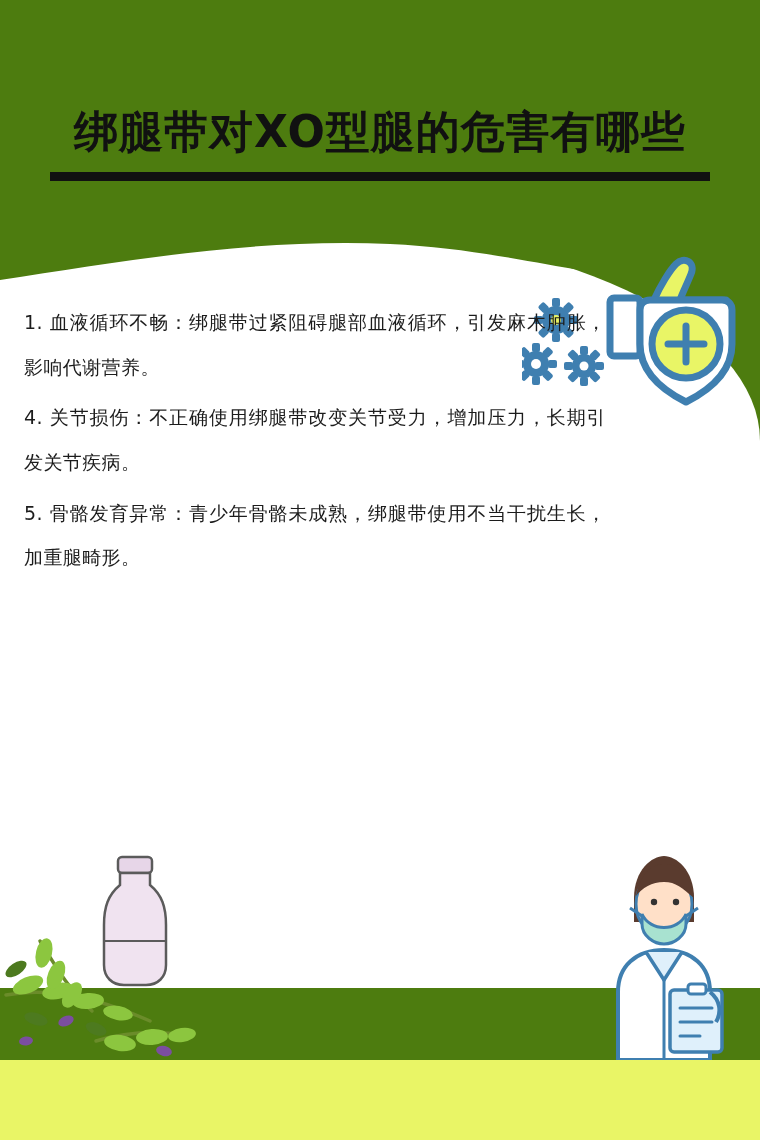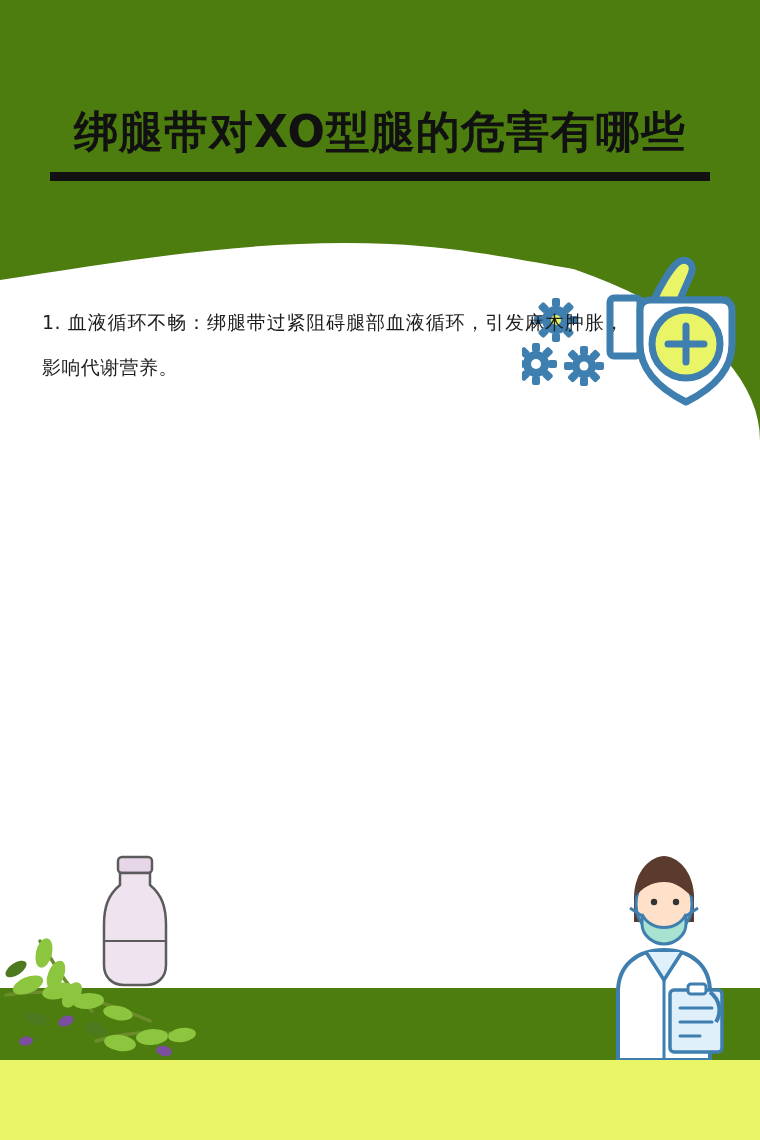--- a/index.html
+++ b/index.html
@@ -62,21 +62,21 @@
   .title-rule {
     margin: 16px auto 0;
     width: 660px;
     height: 9px;
     background: #111111;
   }
 
   
   .content {
     position: absolute;
-    left: 42px;
+    left: 24px;
     top: 300px;
     width: 582px;
   }
   .para {
     font-family: "DejaVu Sans", sans-serif;
     font-size: 19px;
     color: #1c1c1c;
     line-height: 2.35;
     letter-spacing: 0.4px;
     margin: 0 0 6px 0;
@@ -184,20 +184,22 @@
           <rect x="-20" y="-4" width="9" height="8" rx="2" transform="rotate(45)"></rect>
           <rect x="11" y="-4" width="9" height="8" rx="2" transform="rotate(45)"></rect>
         </g>
         <circle cx="0" cy="0" r="4.5" fill="#ffffff"></circle>
       </g>
     </g>
   </svg>
 
   <div class="content">
     <p class="para">1. 血液循环不畅：绑腿带过紧阻碍腿部血液循环，引发麻木肿胀，影响代谢营养。</p>
+    <p class="para">4. 关节损伤：不正确使用绑腿带改变关节受力，增加压力，长期引发关节疾病。</p>
+    <p class="para">5. 骨骼发育异常：青少年骨骼未成熟，绑腿带使用不当干扰生长，加重腿畸形。</p>
   </div>
 
   <svg class="herb" viewBox="0 0 300 215">
     <g>
 
       <g>
         <rect x="118" y="12" width="34" height="16" rx="4" fill="#e7d6e8" stroke="#5b5b5b" stroke-width="2.5"></rect>
         <path d="M120,28 L120,40 C108,50 104,62 104,80 L104,120 C104,132 112,140 124,140 L146,140 C158,140 166,132 166,120 L166,80 C166,62 162,50 150,40 L150,28 Z" fill="#f0e3f0" stroke="#5b5b5b" stroke-width="2.5"></path>
         <path d="M104,96 L166,96" stroke="#5b5b5b" stroke-width="2"></path>
       </g>

